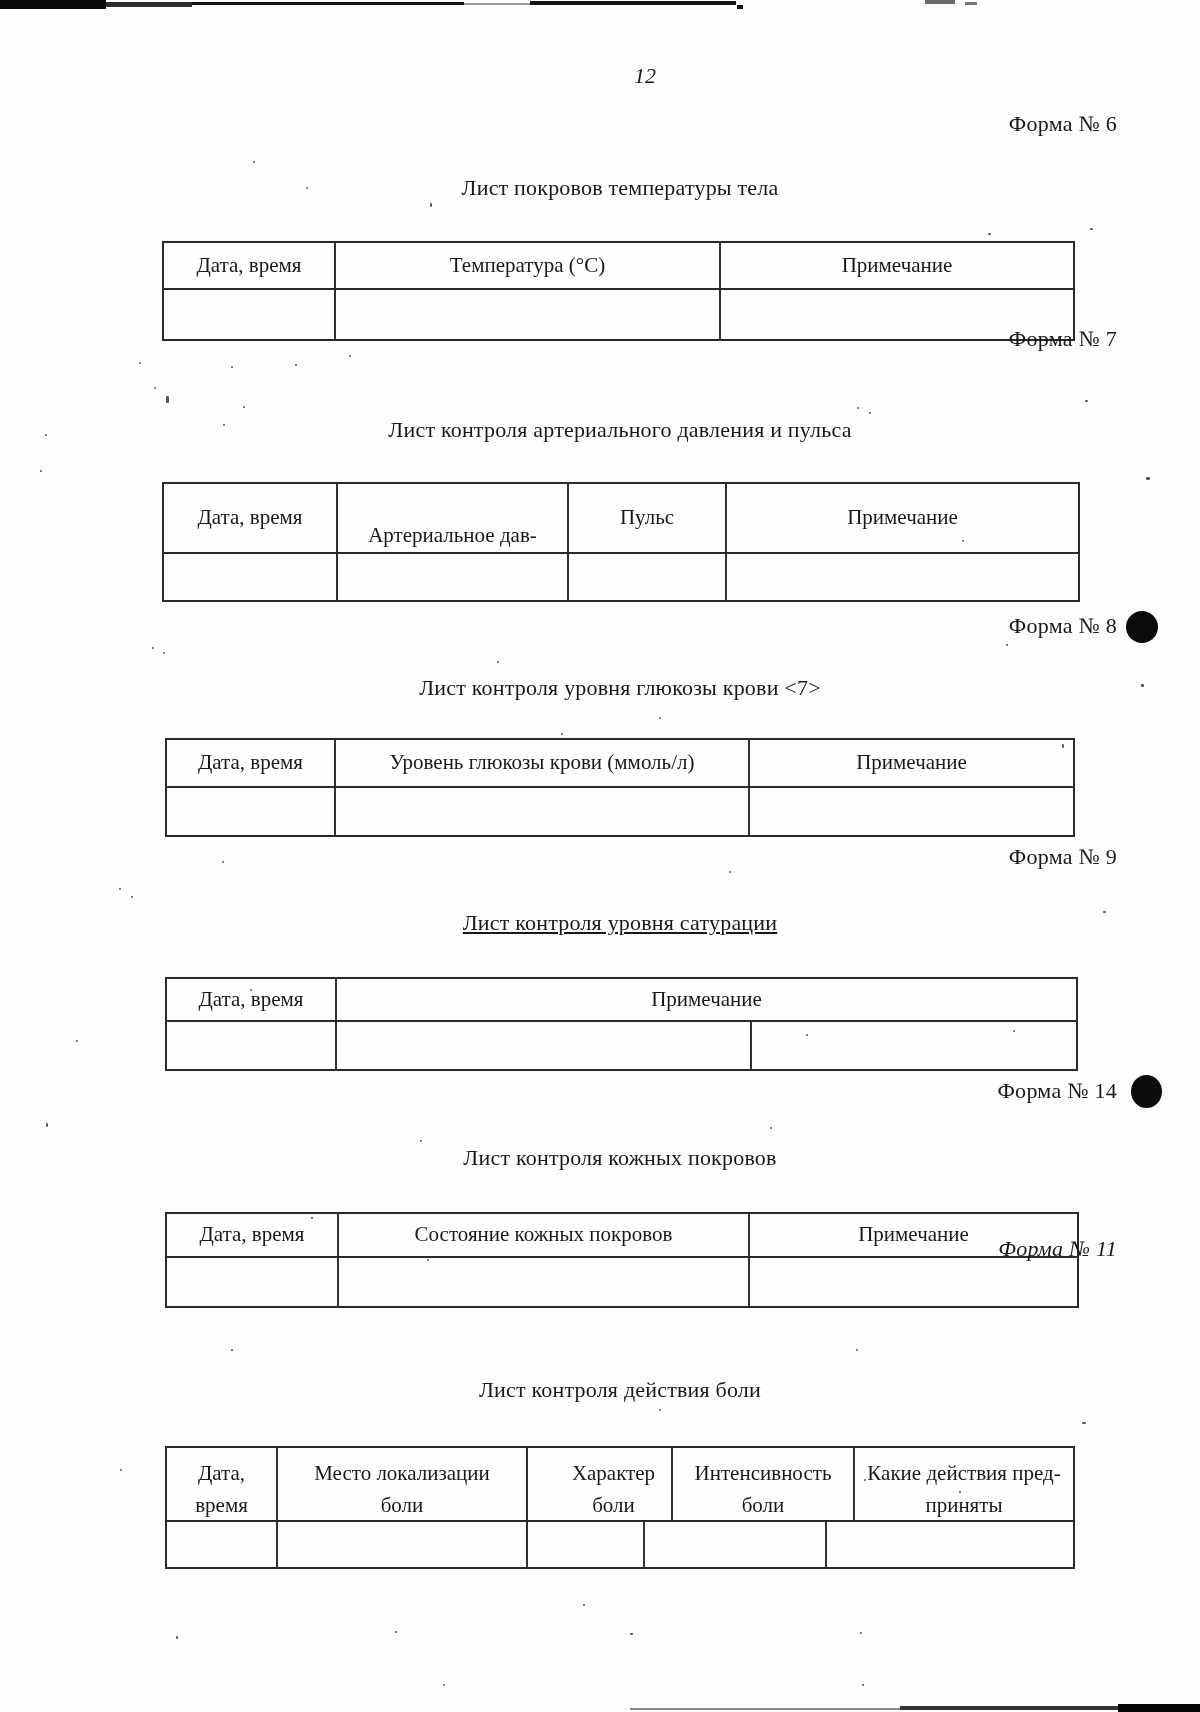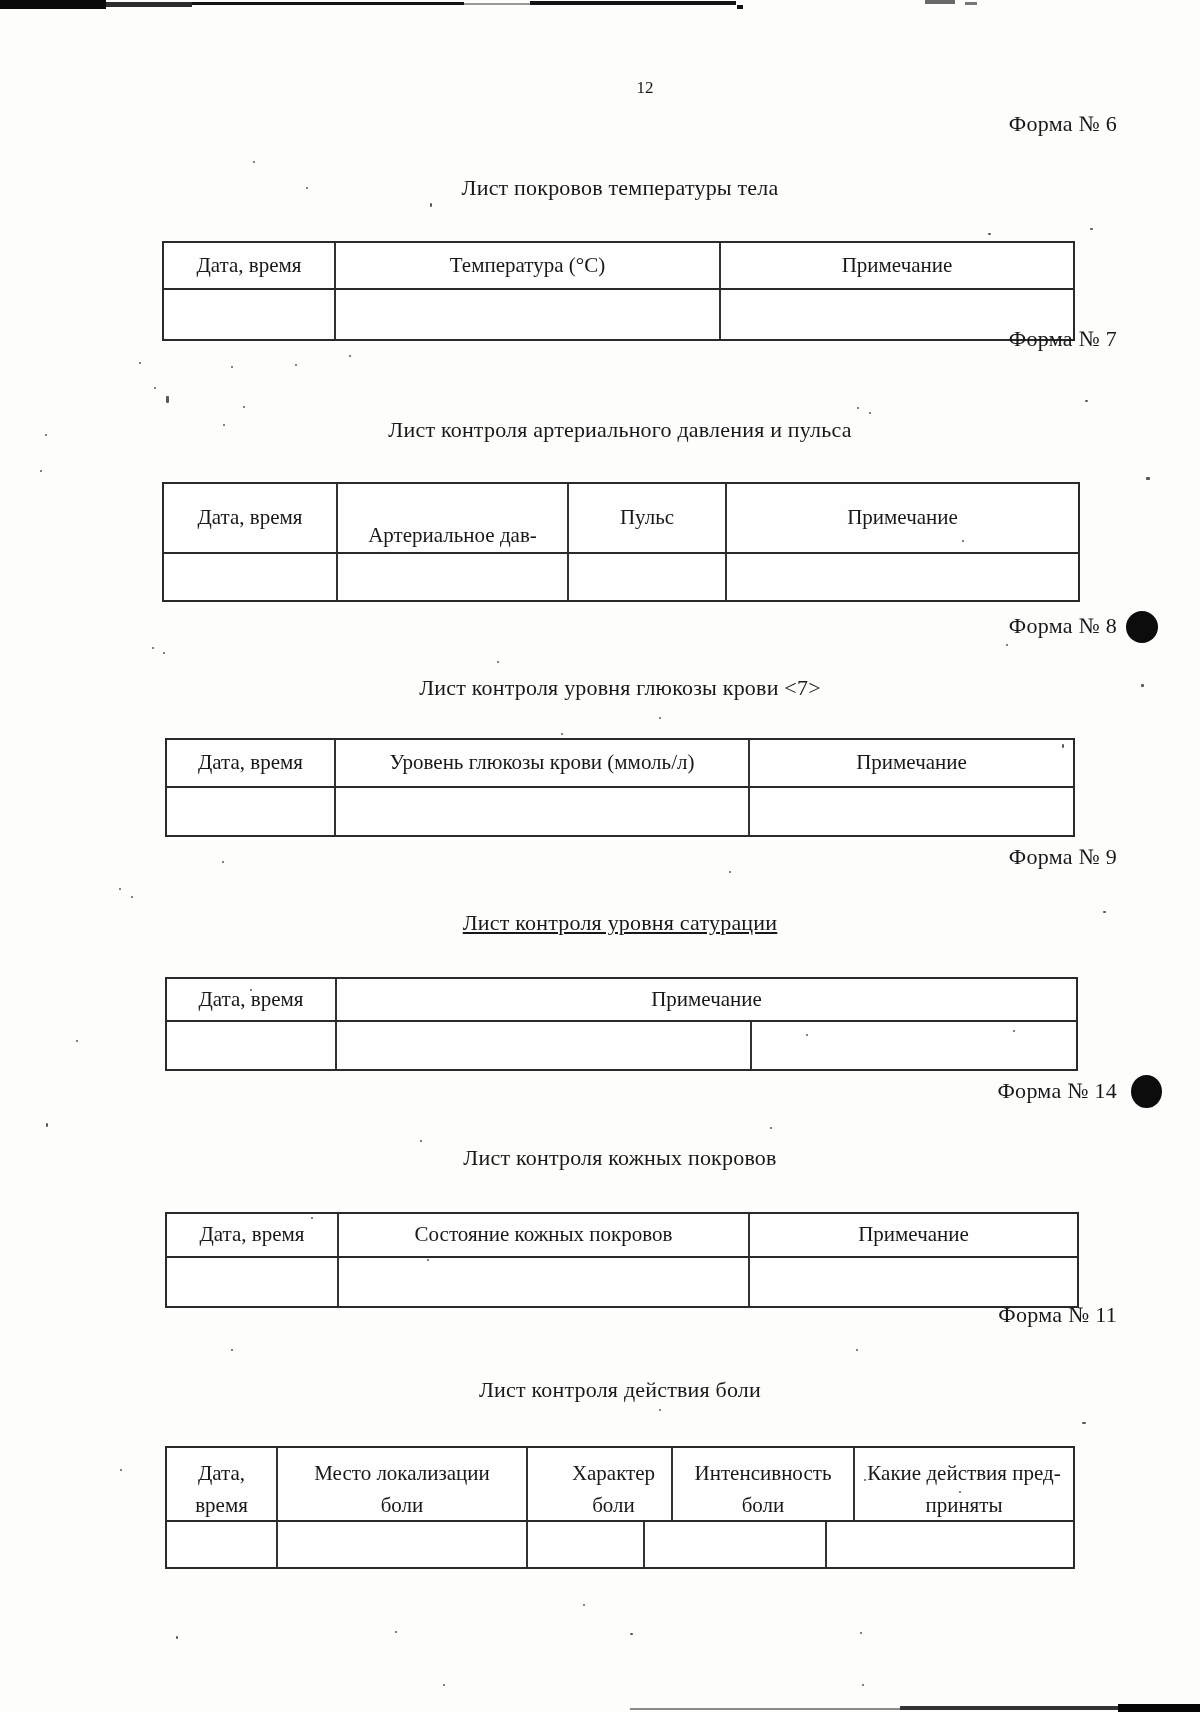--- a/index.html
+++ b/index.html
@@ -3,22 +3,22 @@
 <meta charset="utf-8">
 <style>
   html, body { margin:0; padding:0; background:#e8e8e8; }
   #sheet {
     position:relative; width:1200px; height:1712px;
     background:#fdfdfc; overflow:hidden;
     font-family:"Liberation Serif","DejaVu Serif",serif;
     color:#181818;
   }
   .page-number {
-    position:absolute; top:78px; left:595px; width:100px;
-    text-align:center; font-size:17px;
+    position:absolute; top:63px; left:595px; width:100px;
+    text-align:center; font-size:22px;font-style:italic;
   }
   .form-label {
     position:absolute; right:83px; white-space:nowrap;
     font-size:22px; letter-spacing:0.3px;
   }
   .form-title {
     position:absolute; left:40px; width:1160px; text-align:center;
     font-size:22px; letter-spacing:0.2px;
   }
   .ftable {
@@ -112,21 +112,21 @@
           <div class="tcell" style="flex: 0 0 172px;">Дата, время</div>
           <div class="tcell" style="flex: 0 0 411px;">Состояние кожных покровов</div>
           <div class="tcell" style="flex: 1 1 auto;">Примечание</div>
         </div>
         <div class="trow" style="height: 48px;">
           <div class="tcell" style="flex: 0 0 172px;"></div>
           <div class="tcell" style="flex: 0 0 411px;"></div>
           <div class="tcell" style="flex: 1 1 auto;"></div>
         </div>
       </div>
-      <div class="form-label" style="top: 1302px;">Форма № 11</div>
+      <div class="form-label" style="top: 1236px; font-style: italic;">Форма № 11</div>
       <div class="form-title" style="top: 1377px;">Лист контроля действия боли</div>
       <div class="ftable" style="left: 165px; top: 1446px; width: 910px;">
         <div class="trow thead align-top" style="height: 74px;">
           <div class="tcell" style="flex: 0 0 111px; padding-top: 10px;">Дата,
 время</div>
           <div class="tcell" style="flex: 0 0 250px; padding-top: 10px;">Место локализации
 боли</div>
           <div class="tcell" style="flex: 0 0 117px; padding-top: 10px; margin-left: 28px;">Характер
 боли</div>
           <div class="tcell" style="flex: 0 0 182px; padding-top: 10px;">Интенсивность

